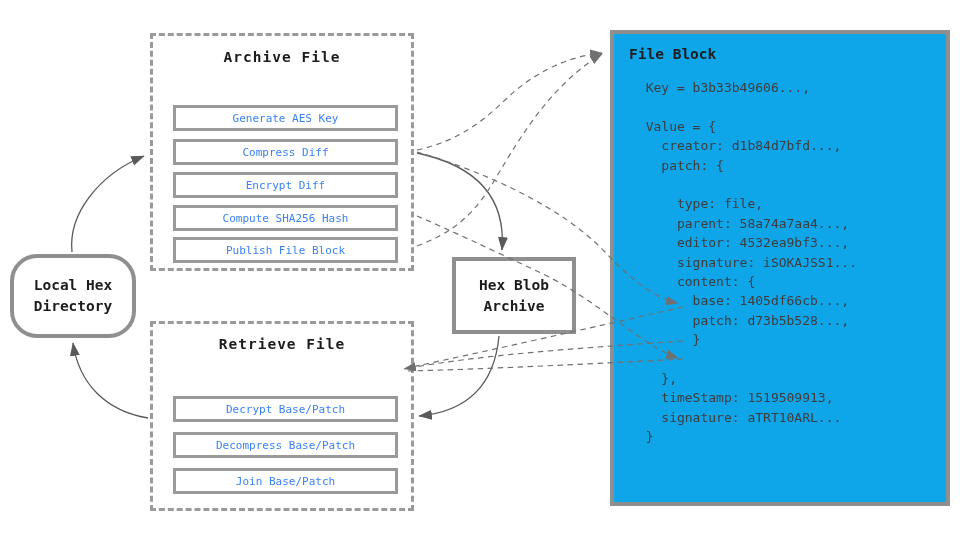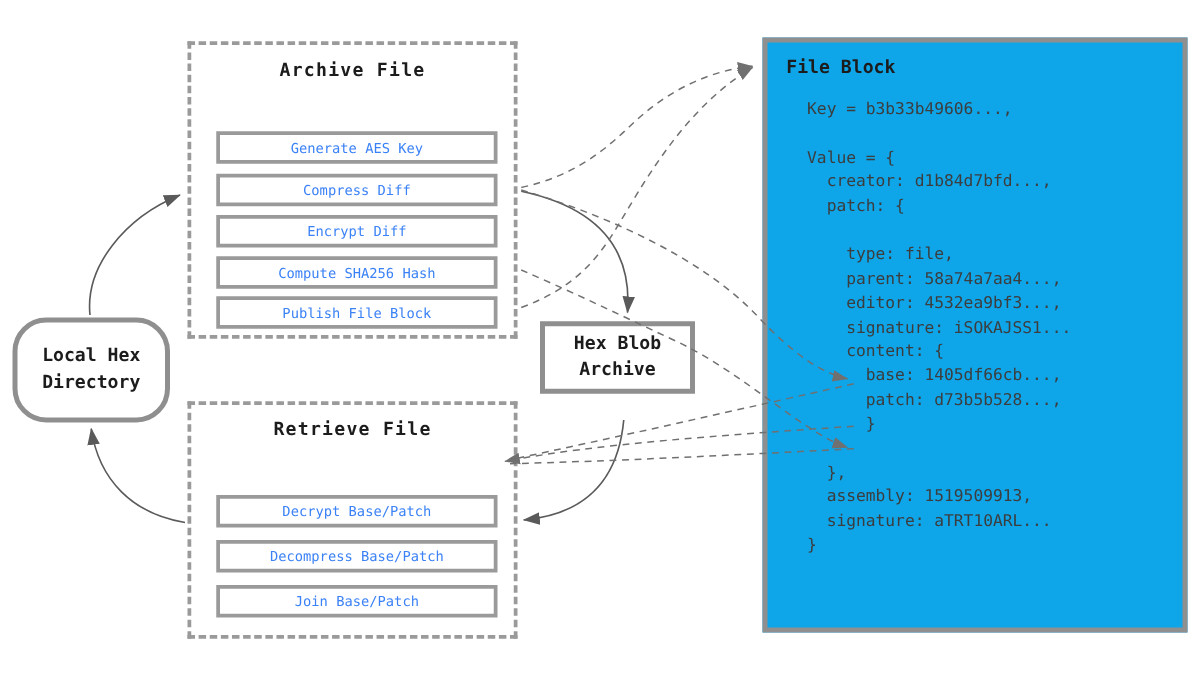--- a/index.html
+++ b/index.html
@@ -13,21 +13,21 @@
     position:absolute; box-sizing:border-box;
     border:4px solid #8f8f8f; background:#ffffff;
     display:flex; flex-direction:column; align-items:center; justify-content:center;
     z-index:2;
   }
   .node .nline {
     font-size:14.5px; font-weight:bold; color:#1c1c1c; line-height:21px;
     white-space:nowrap;
   }
   #local-hex-directory { left:10px; top:254px; width:126px; height:84px;border-radius:27px; }
-  #hex-blob-archive    { left:432px; top:257px; width:124px; height:58px; }
+  #hex-blob-archive    { left:452px; top:257px; width:124px; height:77px; }
 
   
   .group {
     position:absolute; box-sizing:border-box;
     border:3px dashed #9a9a9a; background:transparent;
     z-index:2;
   }
   #archive-file  { left:150px; top:33px;  width:264px; height:238px; }
   #retrieve-file { left:150px; top:321px; width:264px; height:190px; }
   .group-title {
@@ -125,21 +125,21 @@
       <div class="code-line">      type: file,</div>
       <div class="code-line">      parent: 58a74a7aa4...,</div>
       <div class="code-line">      editor: 4532ea9bf3...,</div>
       <div class="code-line">      signature: iSOKAJSS1...</div>
       <div class="code-line">      content: {</div>
       <div class="code-line">        base: 1405df66cb...,</div>
       <div class="code-line">        patch: d73b5b528...,</div>
       <div class="code-line">        }</div>
       <div class="code-line"></div>
       <div class="code-line">    },</div>
-      <div class="code-line">    assembly: 1519509913,</div>
+      <div class="code-line">    timeStamp: 1519509913,</div>
       <div class="code-line">    signature: aTRT10ARL...</div>
       <div class="code-line">  }</div>
     </div>
   </div>
 
   <svg id="wires" width="960" height="540" viewBox="0 0 960 540">
     <defs>
       <marker id="arrow-solid" viewBox="0 0 10 8" refX="9" refY="4" markerWidth="11" markerHeight="9" orient="auto-start-reverse">
         <path d="M0,0.5 L9.5,4 L0,7.5 z" fill="#5a5a5a"></path>
       </marker>

